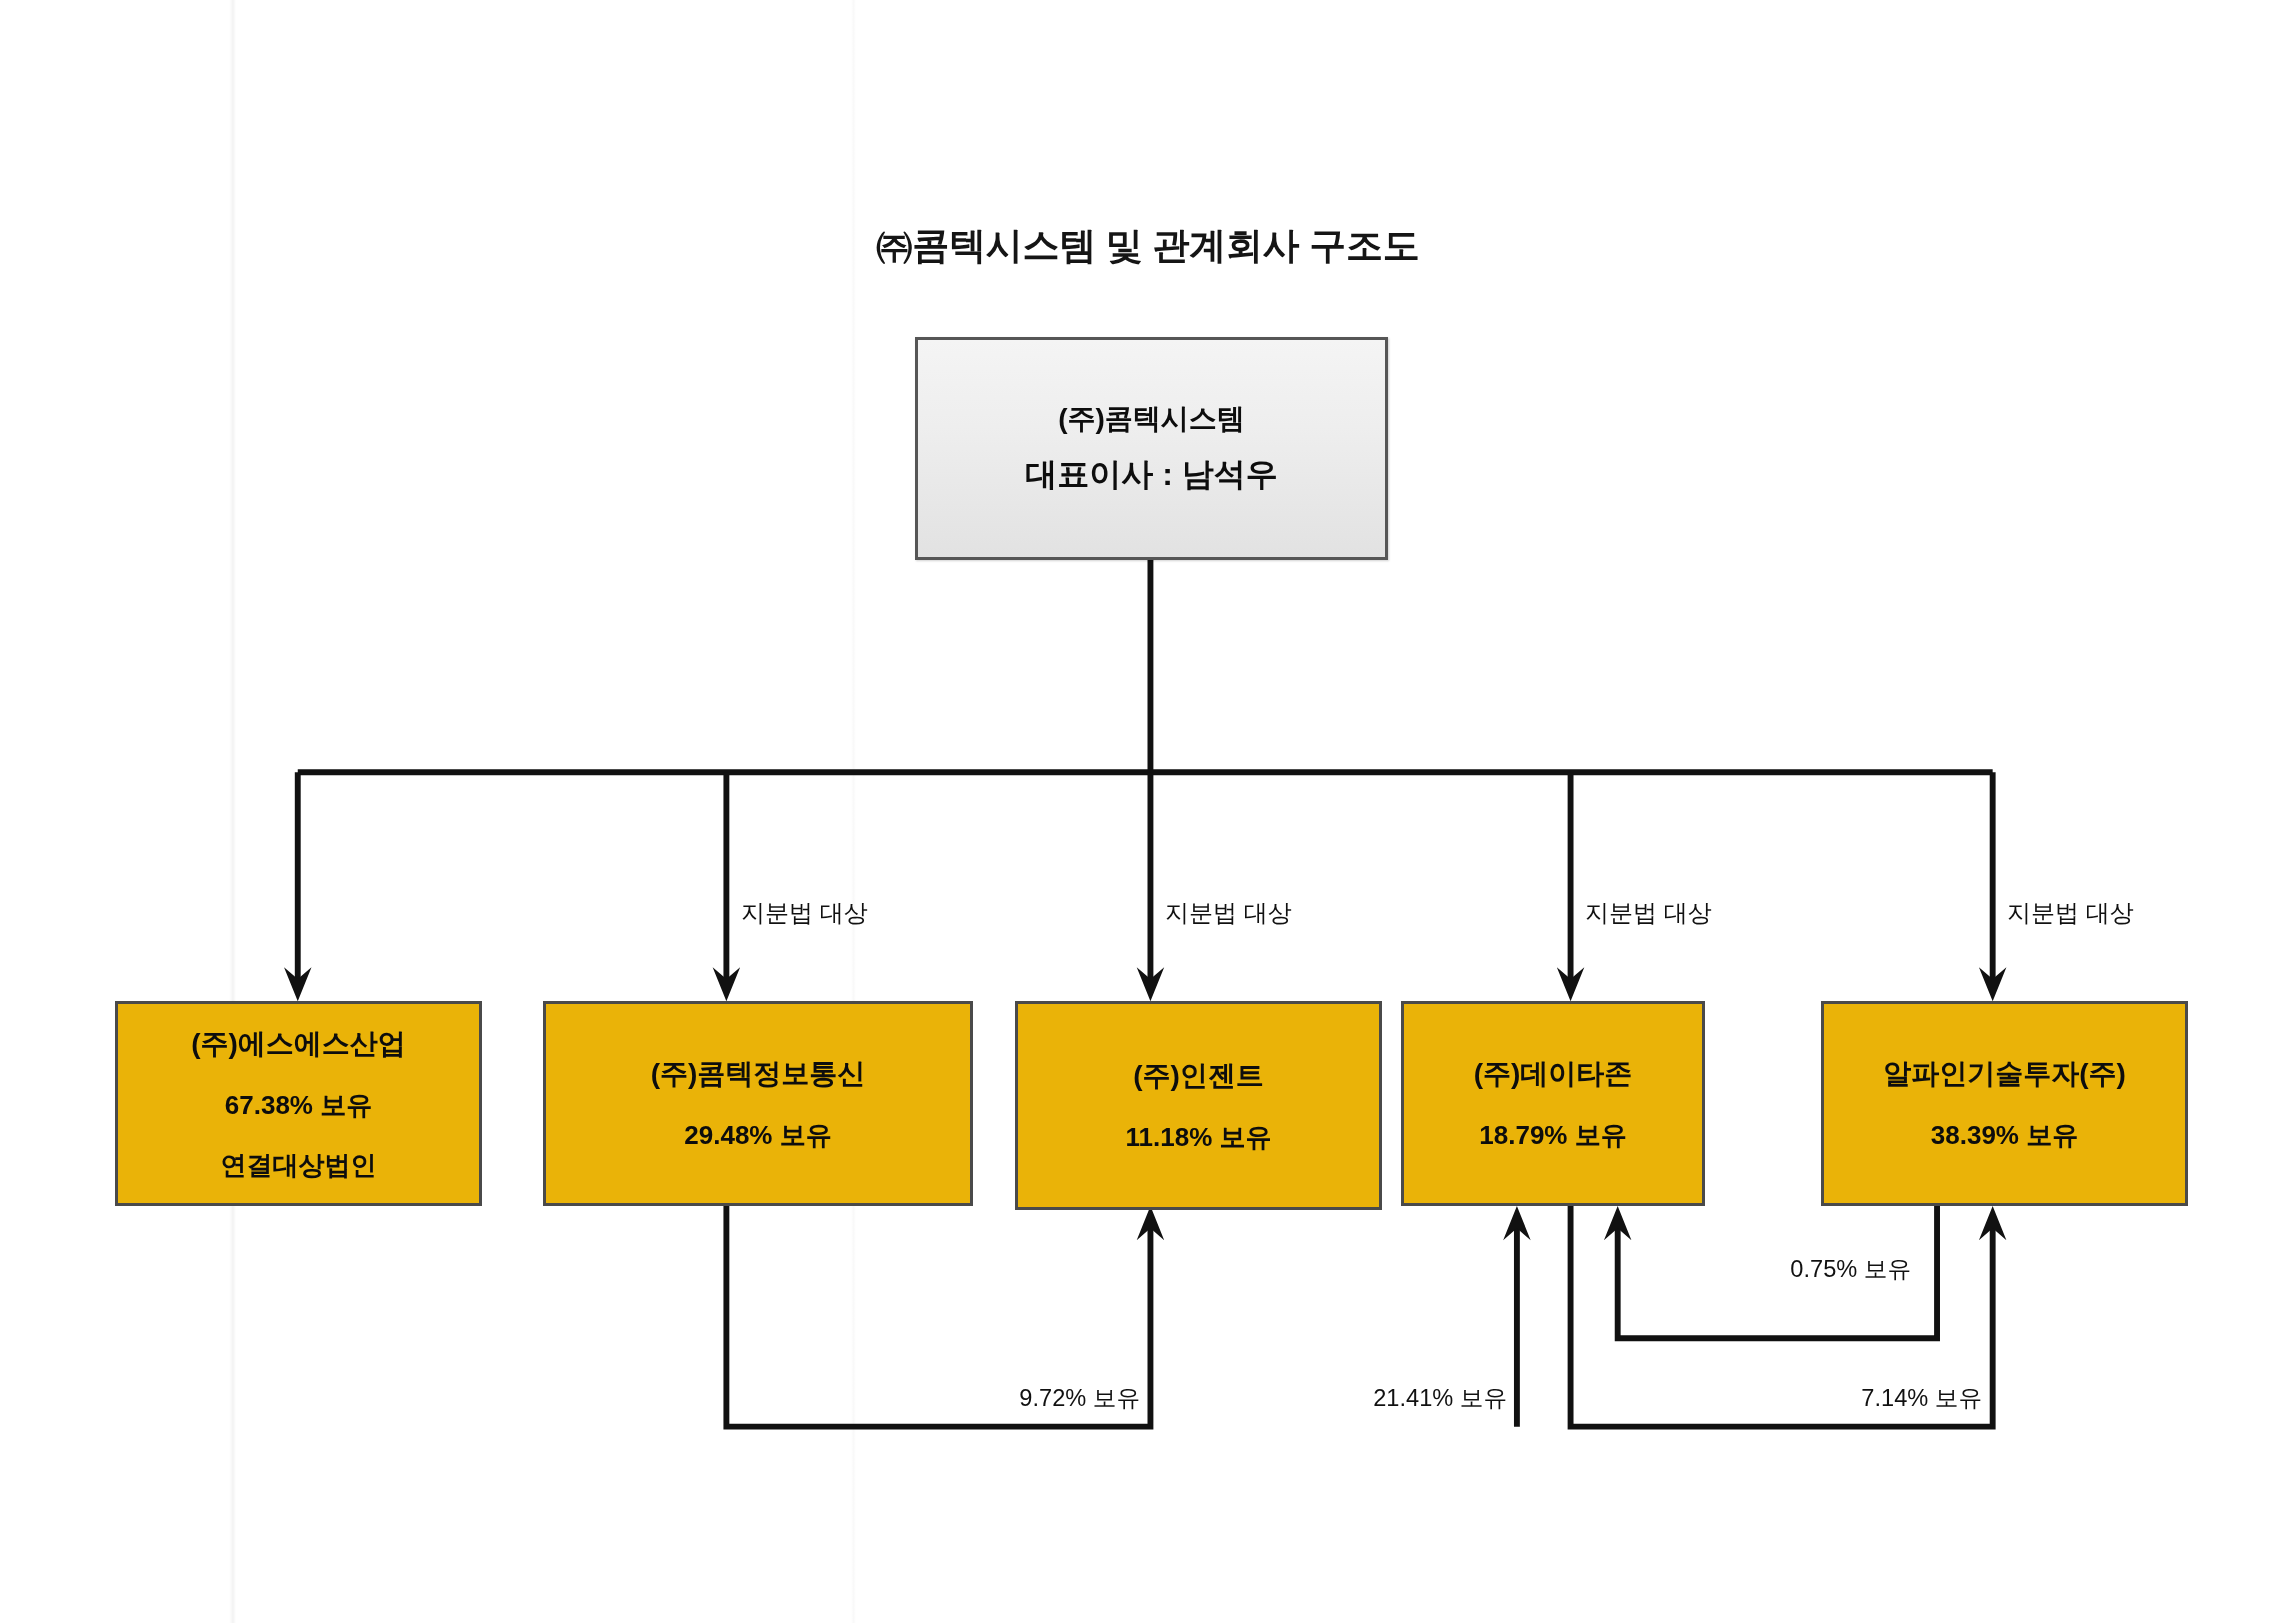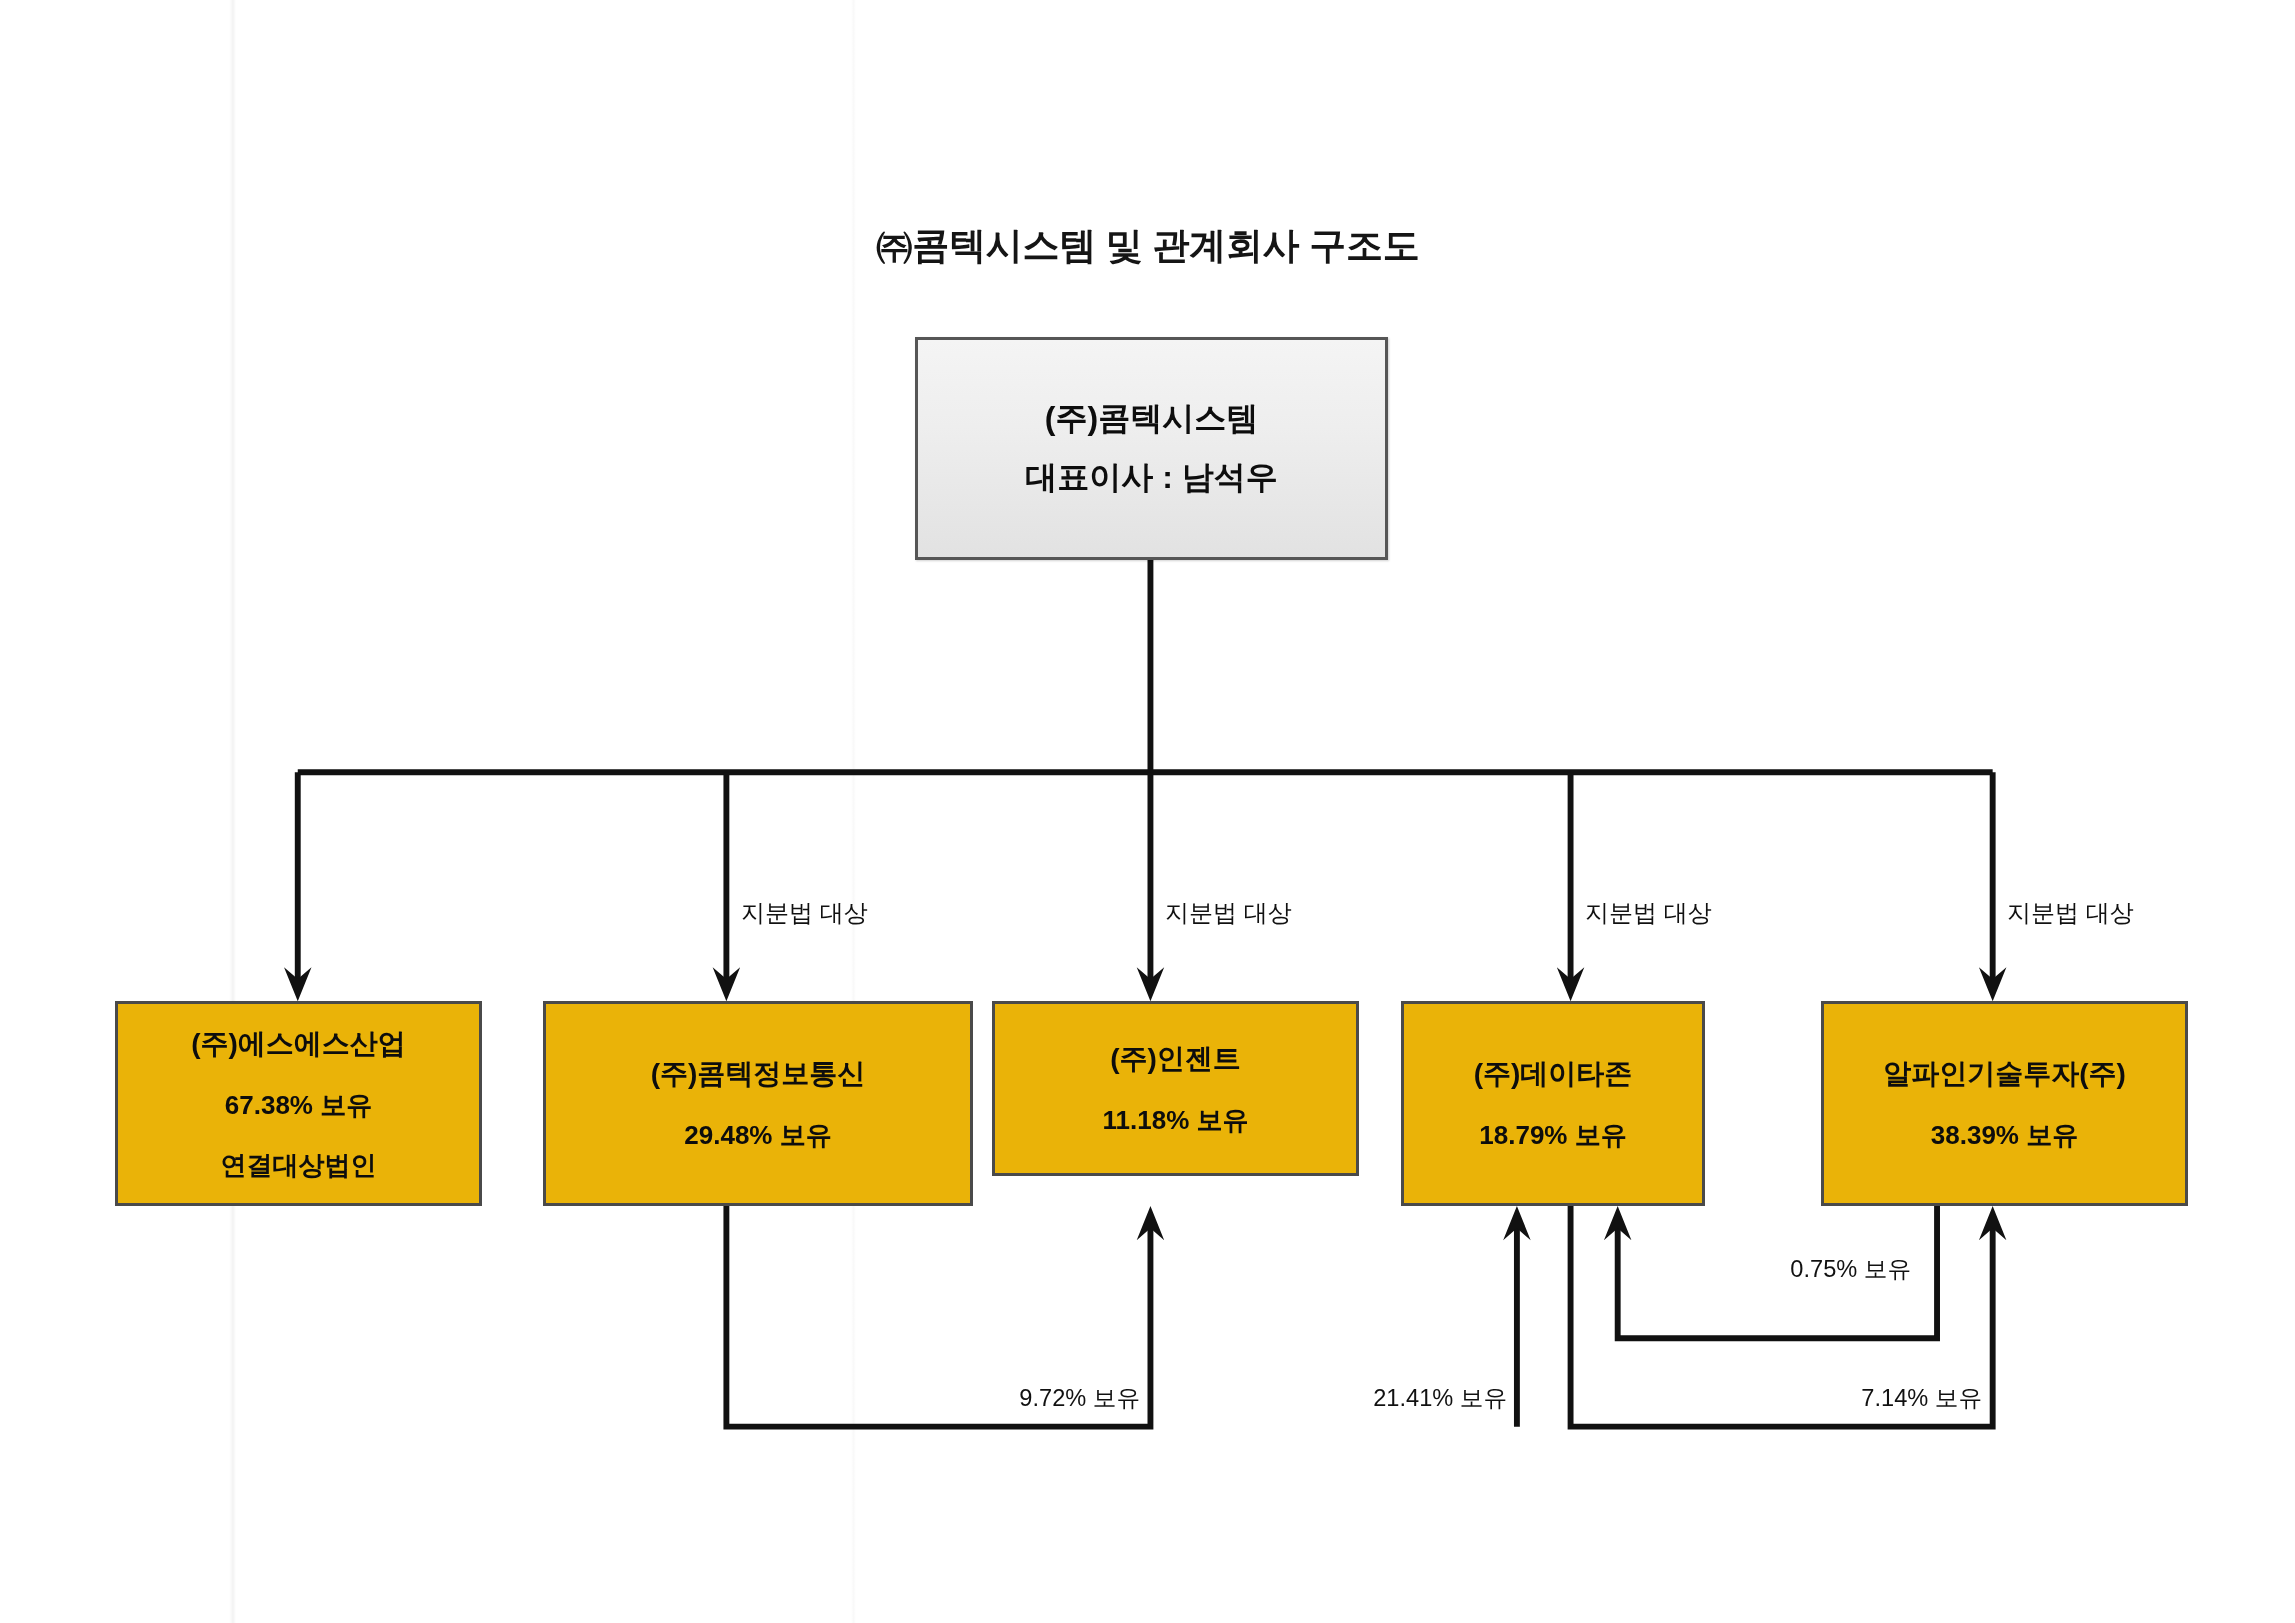--- a/index.html
+++ b/index.html
@@ -81,21 +81,21 @@
     box-shadow: 1.3px 1.3px 2px rgba(0,0,0,0.18);
   }
   .node-child {
     border: 3.9px solid #4a4a4a;
     background: #eab308;
   }
   .node-line {
     font-weight: bold;
     white-space: nowrap;
   }
-  .root-line-1 { font-size: 32px; margin-bottom: 14.4px; }
+  .root-line-1 { font-size: 28px; margin-bottom: 14.4px; }
   .root-line-2 { font-size: 32px; }
   .child-name  { font-size: 28px; margin-bottom: 25px; }
   .child-pct   { font-size: 26px; }
   .child-extra { font-size: 26px; margin-top: 25px; }
 
   
   .edge-label {
     position: absolute;
     font-size: 23.6px;
     font-weight: normal;
@@ -169,21 +169,21 @@
   <div class="node-line child-name">(주)에스에스산업</div>
   <div class="node-line child-pct">67.38% 보유</div>
   <div class="node-line child-extra">연결대상법인</div>
 </div>
 
 <div class="node node-child" style="left:543px; top:1001px; width:430px; height:205px;">
   <div class="node-line child-name">(주)콤텍정보통신</div>
   <div class="node-line child-pct">29.48% 보유</div>
 </div>
 
-<div class="node node-child" style="left:992px; top:1001px; width:367px; height:175px;text-align:right;">
+<div class="node node-child" style="left:1015px; top:1001px; width:367px; height:209px;text-align:right;">
   <div class="node-line child-name">(주)인젠트</div>
   <div class="node-line child-pct">11.18% 보유</div>
 </div>
 
 <div class="node node-child" style="left:1401px; top:1001px; width:304px; height:205px;">
   <div class="node-line child-name">(주)데이타존</div>
   <div class="node-line child-pct">18.79% 보유</div>
 </div>
 
 <div class="node node-child" style="left:1821px; top:1001px; width:367px; height:205px;">

